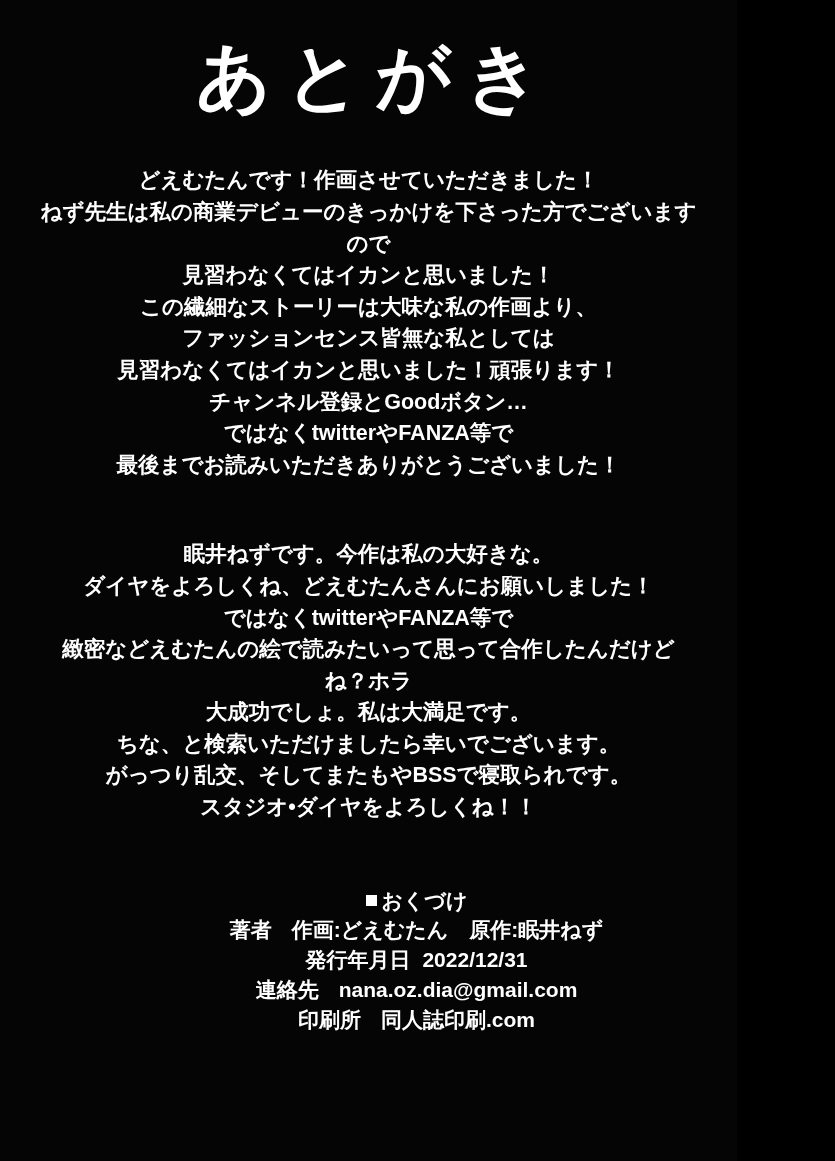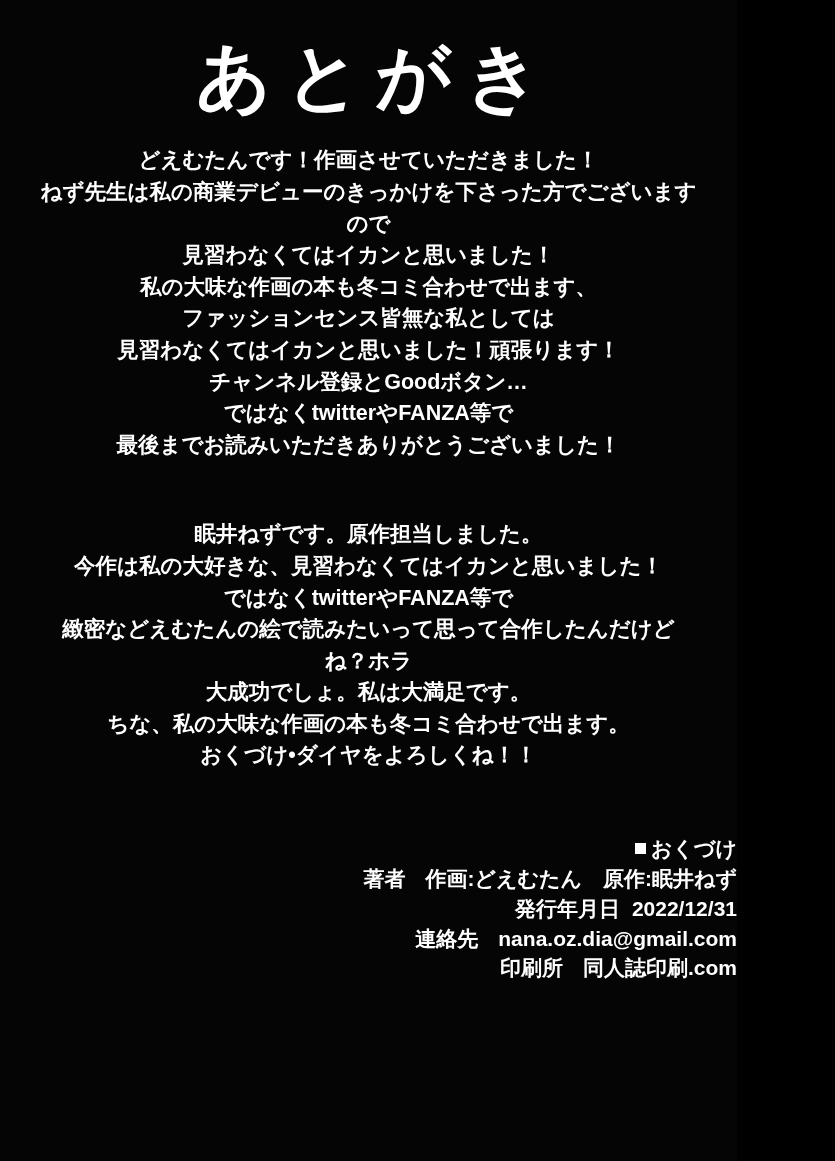--- a/index.html
+++ b/index.html
@@ -30,36 +30,36 @@
     text-indent: 14px;
   }
   .block {
     text-align: center;
     font-size: 21.5px;
     line-height: 1.47;
     font-weight: 600;
     padding: 0 40px;
   }
   .block-afterword {
-    margin-top: 28px;
+    margin-top: 48px;
     text-align: center;
   }
   .block-original {
     margin-top: 58px;
   }
   .block p {
     margin: 0;
   }
   .colophon {
     margin-top: 62px;
     padding-left: 96px;
     font-size: 21px;
     line-height: 1.42;
     font-weight: 600;
-    text-align: right;
+    text-align: center;
   }
   .colophon p {
     margin: 0;
   }
   .section-head {
     margin-bottom: 2px;
   }
   .sq {
     display: inline-block;
     width: 11px;
@@ -83,37 +83,38 @@
 <body>
 
 <div class="page">
 
   <div class="title">あとがき</div>
 
   <div class="block block-afterword">
     <p>どえむたんです！作画させていただきました！</p>
     <p>ねず先生は私の商業デビューのきっかけを下さった方でございますので</p>
     <p>見習わなくてはイカンと思いました！</p>
-    <p>私の大味な作画の本も冬コミ合わせで出ます、</p>
+    <p>この繊細なストーリーは大味な私の作画より、</p>
     <p>ファッションセンス皆無な私としては</p>
     <p>見習わなくてはイカンと思いました！頑張ります！</p>
     <p>チャンネル登録とGoodボタン…</p>
     <p>ではなくtwitterやFANZA等で</p>
     <p>最後までお読みいただきありがとうございました！</p>
   </div>
 
   <div class="block block-original">
-    <p>眠井ねずです。原作担当しました。</p>
-    <p>今作は私の大好きな、見習わなくてはイカンと思いました！</p>
+    <p>眠井ねずです。今作は私の大好きな。</p>
+    <p>ダイヤをよろしくね、どえむたんさんにお願いしました！</p>
     <p>ではなくtwitterやFANZA等で</p>
     <p>緻密などえむたんの絵で読みたいって思って合作したんだけど</p>
     <p>ね？ホラ</p>
     <p>大成功でしょ。私は大満足です。</p>
-    <p>ちな、私の大味な作画の本も冬コミ合わせで出ます。</p>
-    <p>おくづけ•ダイヤをよろしくね！！</p>
+    <p>ちな、と検索いただけましたら幸いでございます。</p>
+    <p>がっつり乱交、そしてまたもやBSSで寝取られです。</p>
+    <p>スタジオ•ダイヤをよろしくね！！</p>
   </div>
 
   <div class="colophon">
     <p class="section-head">
       <span class="sq"></span><span>おくづけ</span>
     </p>
     <p>
       <span>著者</span><span class="gap"></span><span>作画:どえむたん　原作:眠井ねず</span>
     </p>
     <p>

